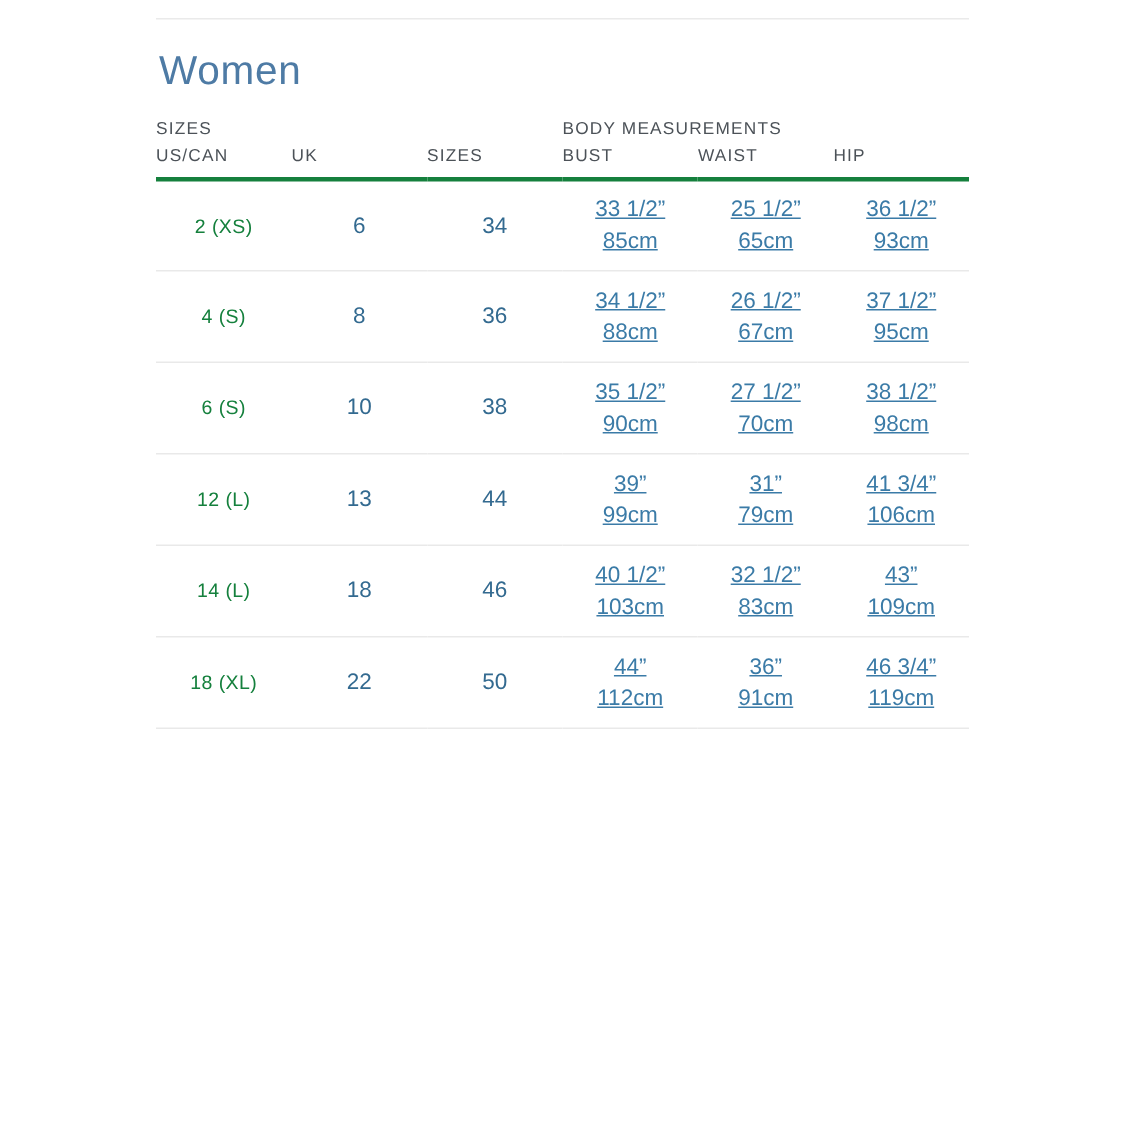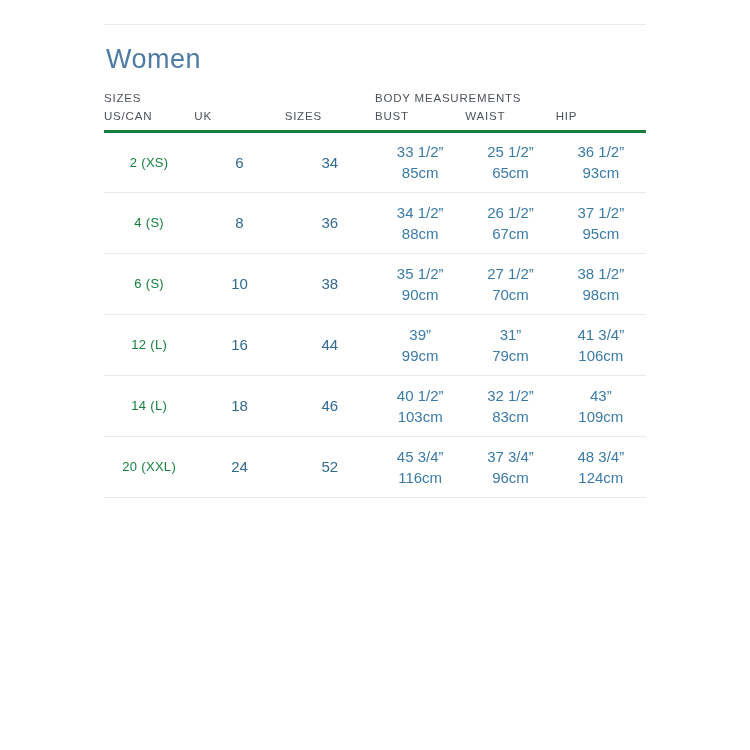--- a/index.html
+++ b/index.html
@@ -6,21 +6,21 @@
   html, body {
     width: 750px;
     height: 750px;
     background: #ffffff;
     font-family: "Liberation Sans", sans-serif;
     overflow: hidden;
   }
   .container {
     position: absolute;
     left: 104px;
-    top: 24px;
+    top: 12px;
     width: 542px;
   }
   .top-rule {
     border: none;
     border-top: 1px solid #eaeaea;
     height: 0;
   }
   h1.page-title {
     margin-top: 20px;
     margin-left: 2px;
@@ -73,21 +73,21 @@
     color: #336a90;
     font-size: 15px;
     font-weight: 500;
   }
   td.meas {
     color: #3b7ba7;
     font-size: 15px;
     font-weight: 500;
     line-height: 21px;
   }
-  td.meas span { display: block; }
+  td.meas span { display: block; text-decoration: underline; }
 </style>
 </head>
 <body>
 
 <div class="container">
   <hr class="top-rule">
   <h1 class="page-title">Women</h1>
 
   <table class="size-table">
     <thead>
@@ -156,21 +156,21 @@
     <td class="meas">
       <span>38 1/2”</span>
       <span>98cm</span>
     </td>
   </tr>
 
 
 
   <tr class="data-row">
     <td class="us">12 (L)</td>
-    <td class="size">16</td>
+    <td class="size">13</td>
     <td class="size">44</td>
     <td class="meas">
       <span>39”</span>
       <span>99cm</span>
     </td>
     <td class="meas">
       <span>31”</span>
       <span>79cm</span>
     </td>
     <td class="meas">
@@ -191,33 +191,33 @@
       <span>32 1/2”</span>
       <span>83cm</span>
     </td>
     <td class="meas">
       <span>43”</span>
       <span>109cm</span>
     </td>
   </tr>
 
 
-
-  <tr class="data-row">
-    <td class="us">20 (XXL)</td>
-    <td class="size">24</td>
-    <td class="size">52</td>
-    <td class="meas">
-      <span>45 3/4”</span>
-      <span>116cm</span>
-    </td>
-    <td class="meas">
-      <span>37 3/4”</span>
-      <span>96cm</span>
-    </td>
-    <td class="meas">
-      <span>48 3/4”</span>
-      <span>124cm</span>
-    </td>
-  </tr>
+  <tr class="data-row">
+    <td class="us">18 (XL)</td>
+    <td class="size">22</td>
+    <td class="size">50</td>
+    <td class="meas">
+      <span>44”</span>
+      <span>112cm</span>
+    </td>
+    <td class="meas">
+      <span>36”</span>
+      <span>91cm</span>
+    </td>
+    <td class="meas">
+      <span>46 3/4”</span>
+      <span>119cm</span>
+    </td>
+  </tr>
+
 </tbody>
   </table>
 </div>
 
 </body></html>

